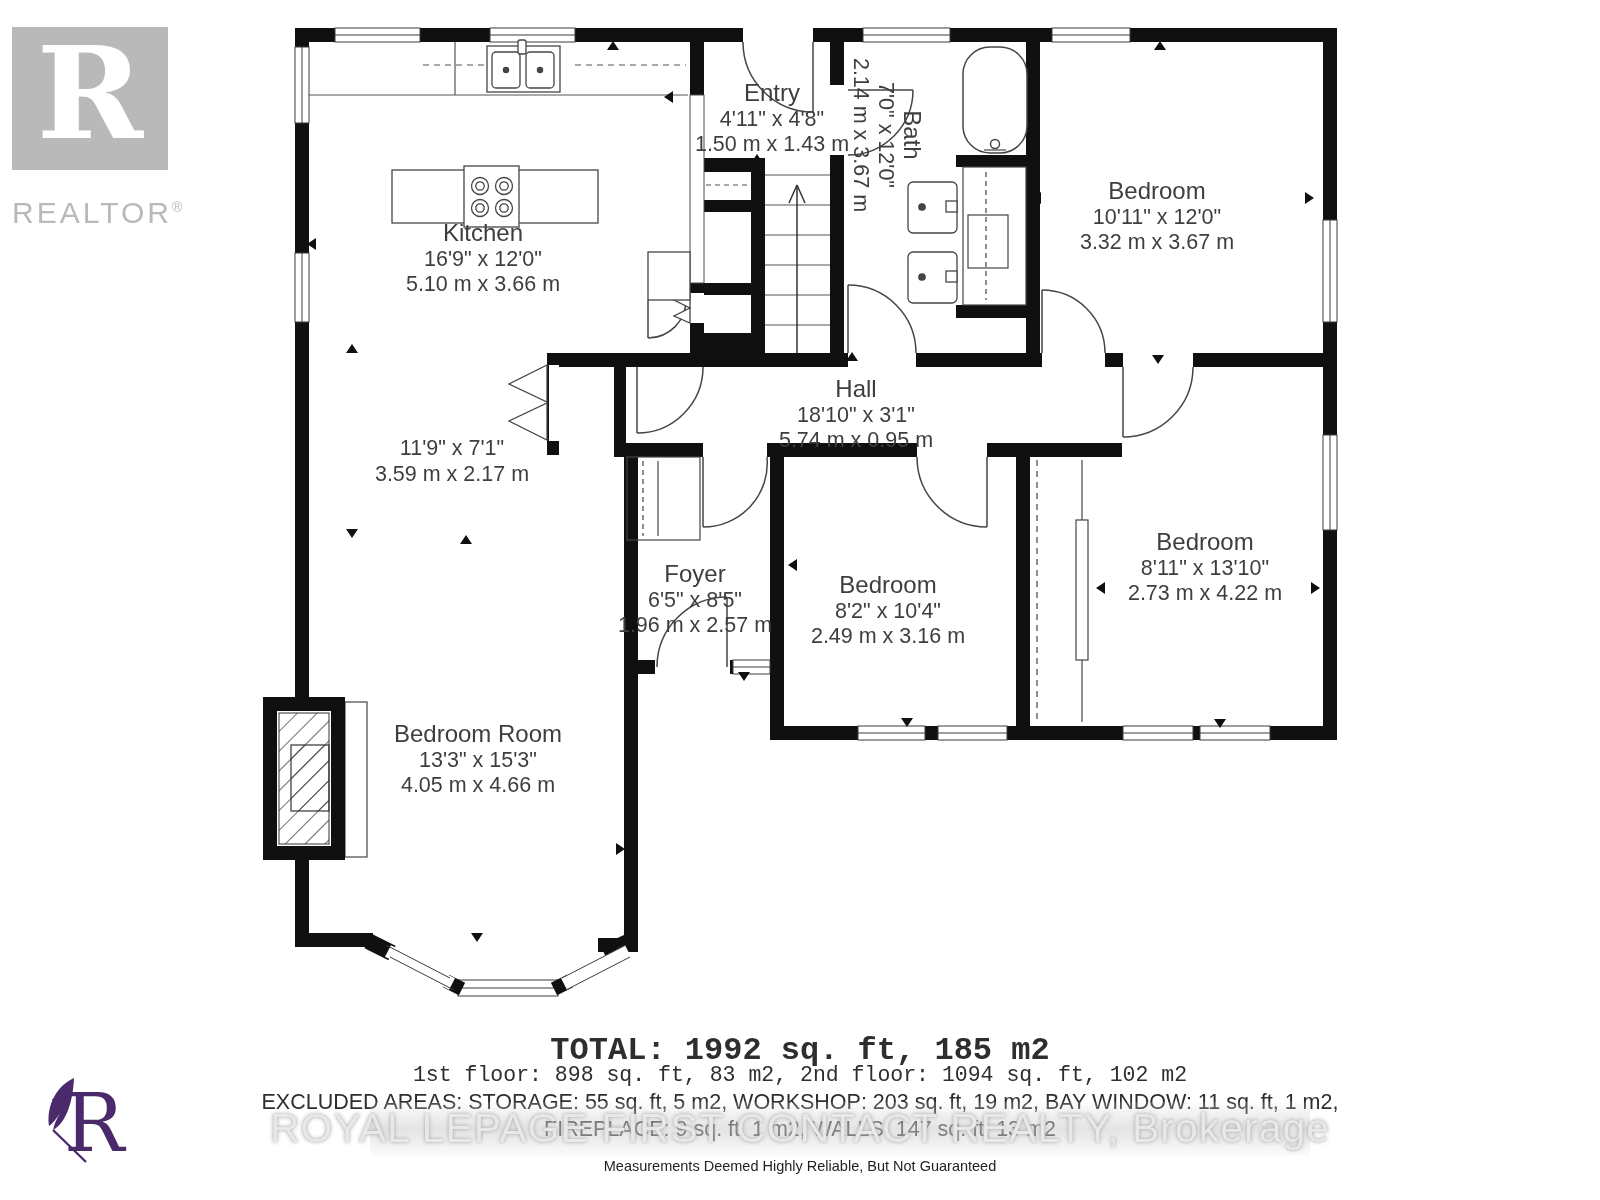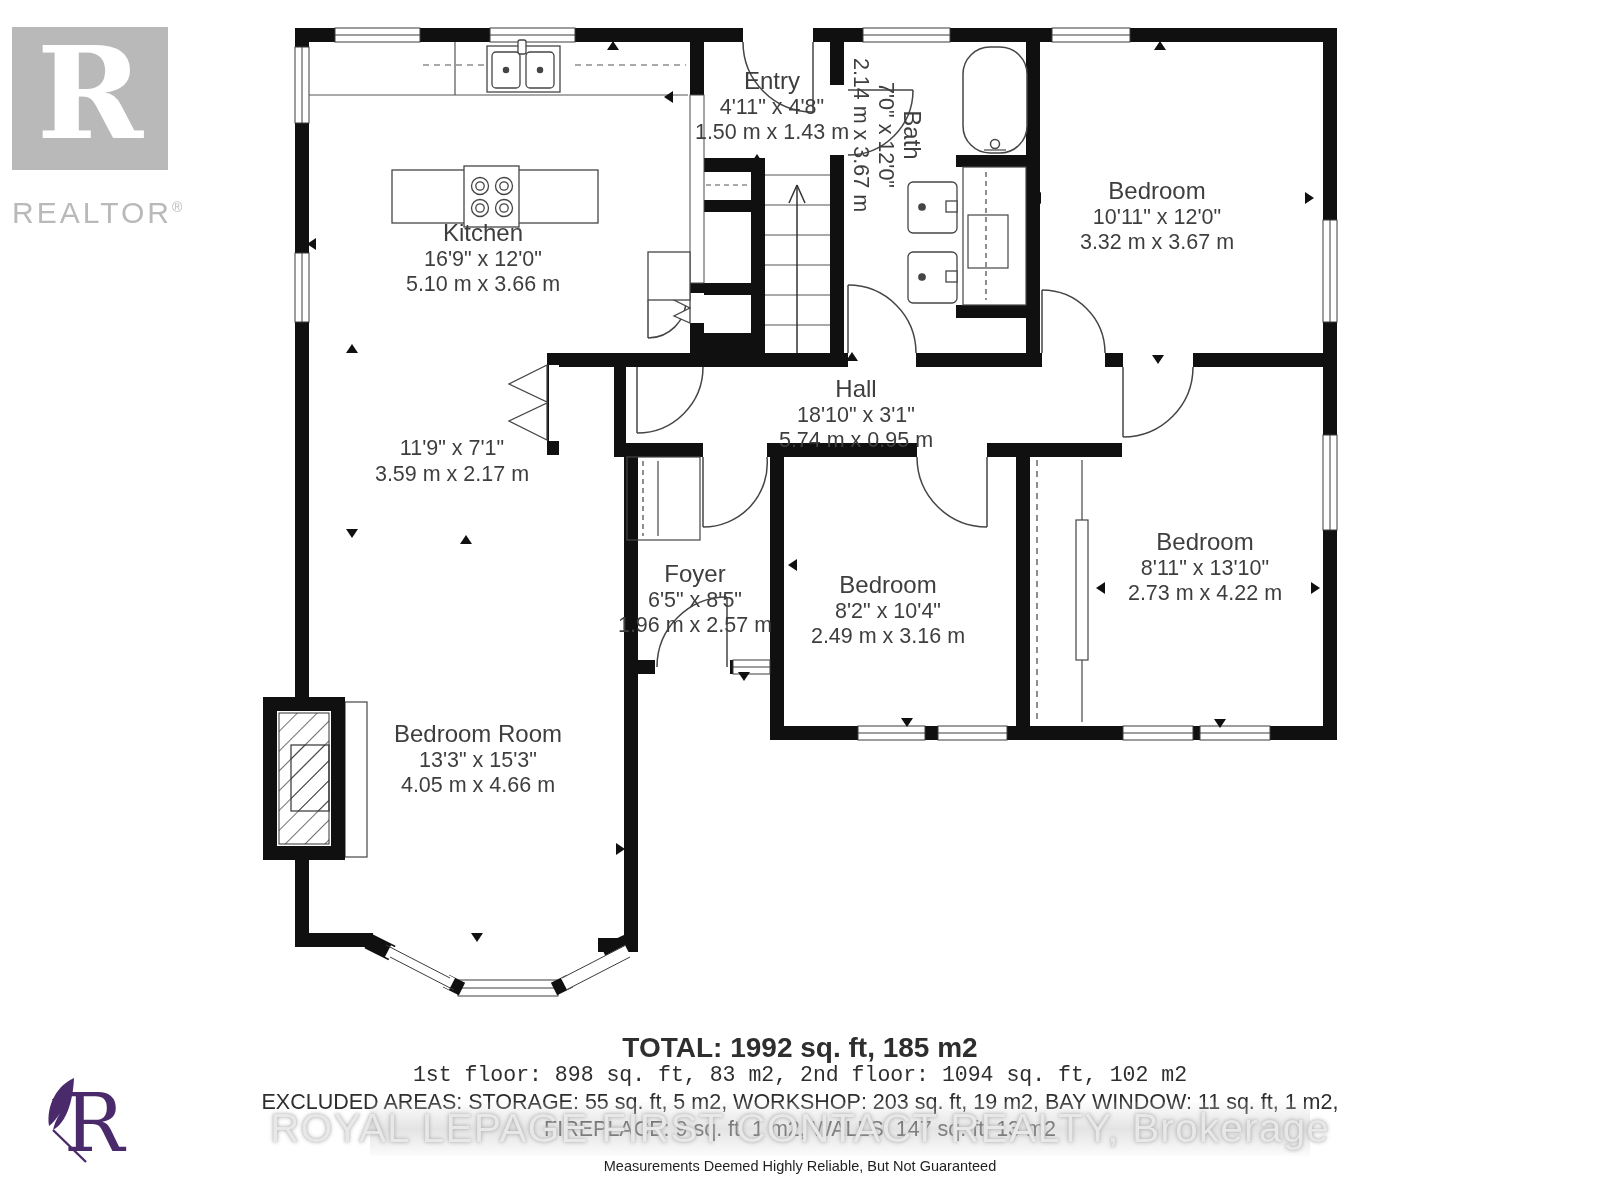--- a/index.html
+++ b/index.html
@@ -12,21 +12,21 @@
   .lbl.vertical{width:260px;transform:translate(-50%,-50%) rotate(90deg);}
   
   #realtor-logo{position:absolute;left:12px;top:27px;width:180px;z-index:5;}
   #realtor-box{width:156px;height:143px;background:#b9b9b9;position:relative;}
   #realtor-box span{position:absolute;left:50%;top:50%;transform:translate(-50%,-54%);
        font-family:"DejaVu Serif",serif;font-weight:bold;font-size:128px;color:#ffffff;}
   #realtor-word{margin-top:26px;font-size:30px;letter-spacing:3px;color:#b9b9b9;white-space:nowrap;}
   #realtor-word sup{font-size:14px;}
   
   .sum{position:absolute;left:0;width:100%;text-align:center;color:#2e2e2e;z-index:2;}
-  #sum-total{top:1032px;font-size:28px;font-weight:bold;}
+  #sum-total{top:1032px;font-size:32px;font-weight:bold;font-family:Liberation Mono, monospace;}
   #sum-floors{top:1063px;font-size:21.5px;font-family:Liberation Mono, monospace;}
   #sum-excl1{top:1090px;font-size:21.5px;}
   #sum-excl2{top:1117px;font-size:21.5px;}
   #wm-band{position:absolute;left:370px;top:1102px;width:940px;height:54px;z-index:3;
        background:linear-gradient(180deg,rgba(240,240,240,.15),rgba(205,205,205,.55),rgba(240,240,240,.2));}
   #watermark{position:absolute;left:0;top:1105px;width:100%;text-align:center;z-index:3;
        font-size:41px;color:#e8e8e8;letter-spacing:1px;
        text-shadow:0 0 4px #a8a8a8,0 0 1px #bdbdbd;white-space:nowrap;}
   #disclaimer{position:absolute;left:0;top:1158px;width:100%;text-align:center;
        font-size:14.5px;color:#1f1f1f;z-index:4;}
@@ -292,21 +292,21 @@
     <polygon points="751,163 763,163 757,154"></polygon>
       <polygon points="846,361 858,361 852,352"></polygon>
   </g>
 </svg>
 
 <div class="lbl" style="left:483px;top:220px">
   <span class="rname">Kitchen</span>
   <span>16'9" x 12'0"</span><br>
   <span>5.10 m x 3.66 m</span>
 </div>
-<div class="lbl" style="left:772px;top:68px">
+<div class="lbl" style="left:772px;top:80px">
   <span class="rname">Entry</span>
   <span>4'11" x 4'8"</span><br>
   <span>1.50 m x 1.43 m</span>
 </div>
 <div class="lbl vertical" style="left:886px;top:135px">
   <span class="rname">Bath</span>
   <span>7'0" x 12'0"</span><br>
   <span>2.14 m x 3.67 m</span>
 </div>
 <div class="lbl" style="left:1157px;top:178px">

